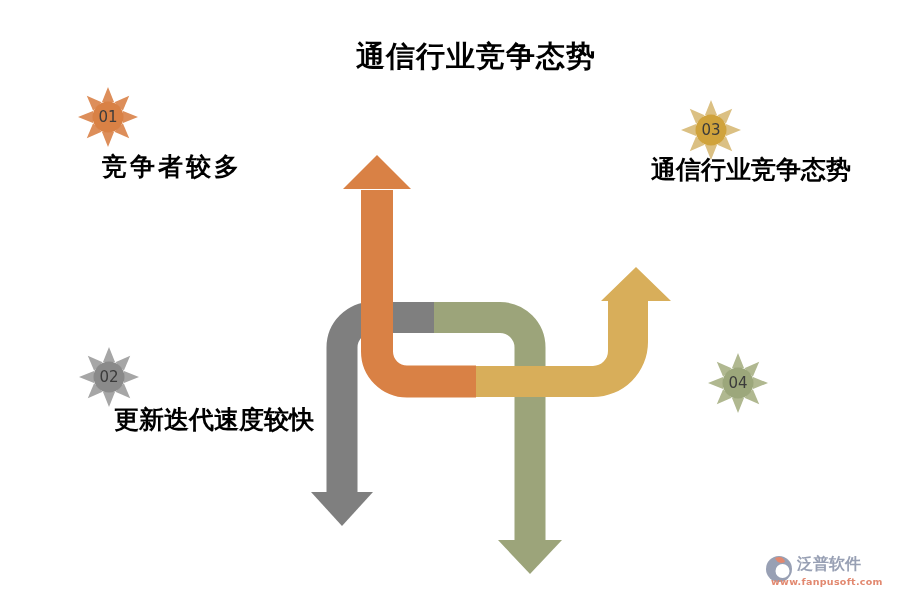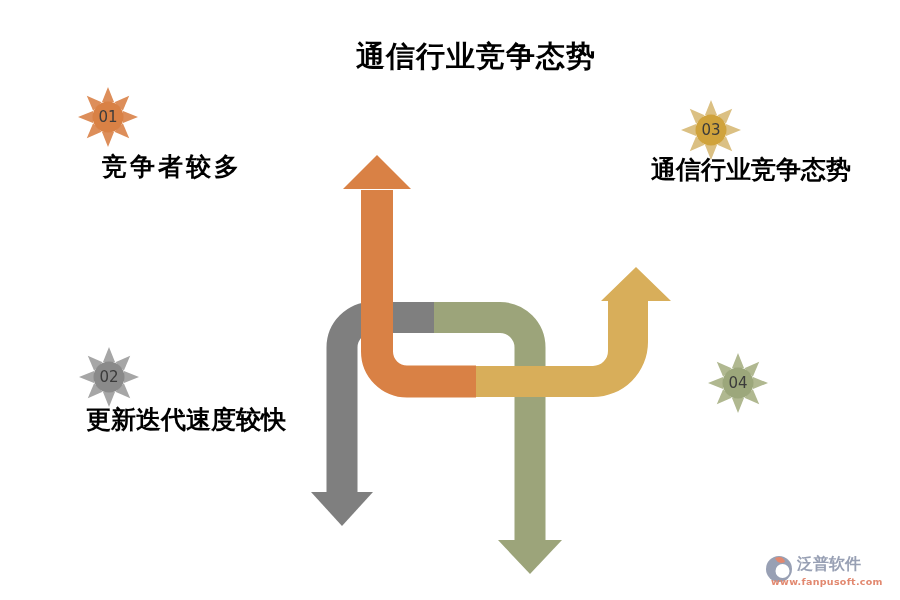--- a/index.html
+++ b/index.html
@@ -38,21 +38,21 @@
   .sun-num{
     fill:var(--number,#3b3b3b);
     font-size:15px;font-family:"DejaVu Sans","Liberation Sans",sans-serif;
   }
 
   .item-label{
     position:absolute;font-size:25px;font-weight:bold;line-height:24px;
     color:var(--label,#000);white-space:nowrap;
   }
   .label1{left:102px;top:155px;letter-spacing:3px;}
-  .label2{left:86px;top:408px;text-align:center;}
+  .label2{left:114px;top:408px;text-align:center;}
   .label3{left:651px;top:158px;}
   .label4{left:717px;top:418px;}
 
   .logo-mark{left:766px;top:551px;width:30px;height:34px;}
   .lm-ring{fill:var(--logo-text,#98a0b4);}
   .lm-hole{fill:#ffffff;}
   .lm-leaf{fill:var(--logo-url,#e2886f);}
   .logo-brand{
     left:797px;top:550px;font-size:16px;font-weight:bold;line-height:27px;
     color:var(--logo-text,#98a0b4);white-space:nowrap;

